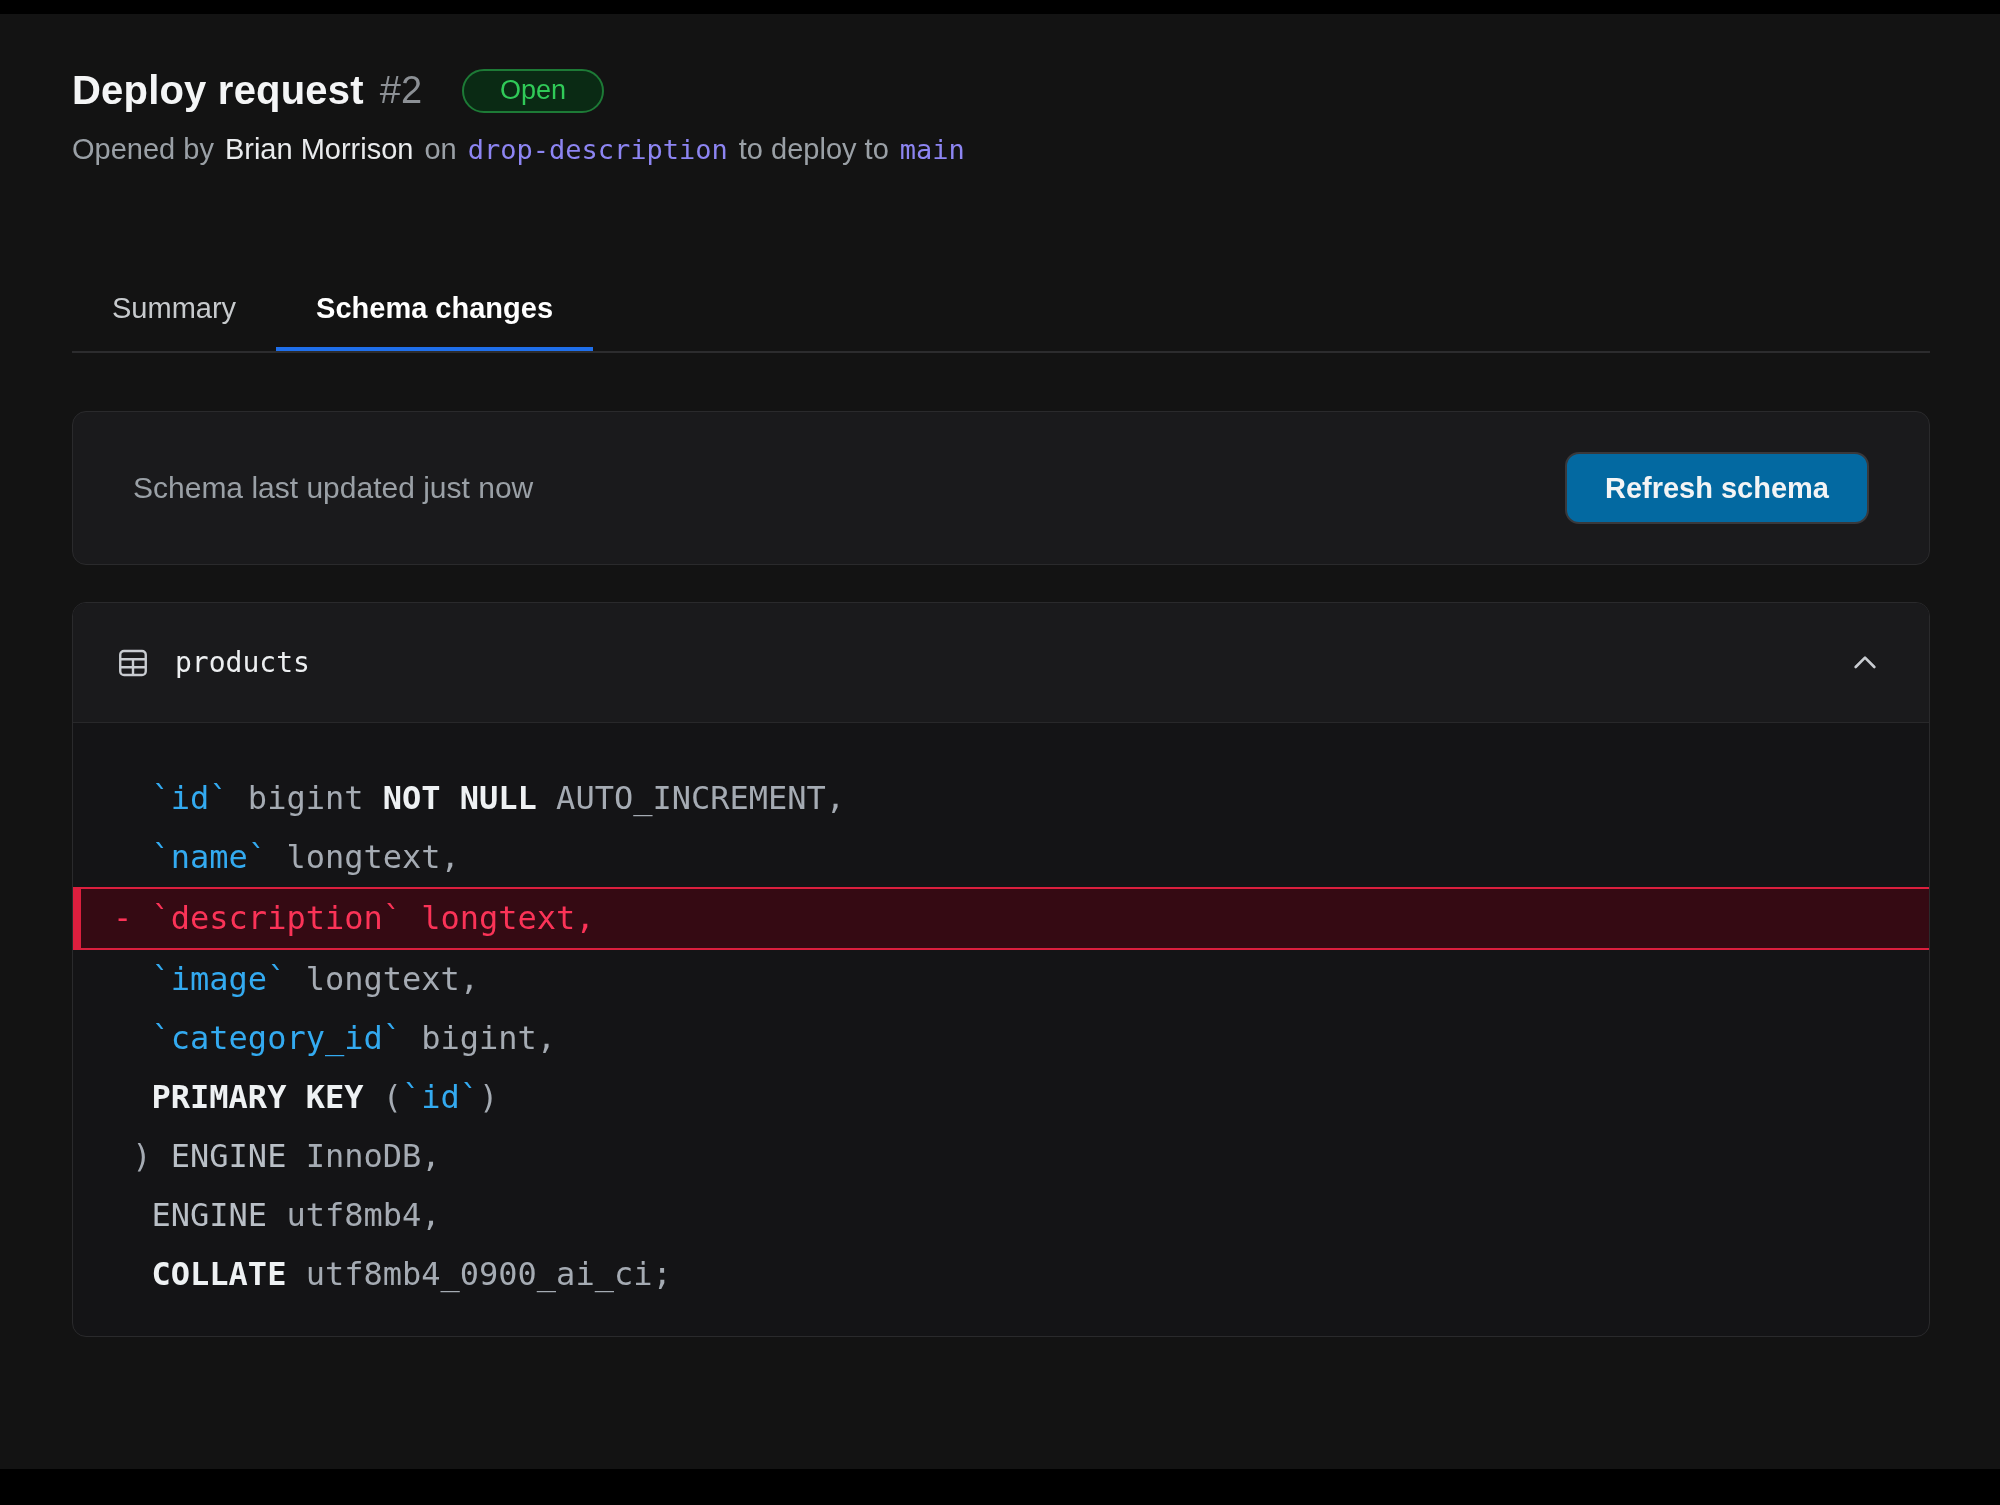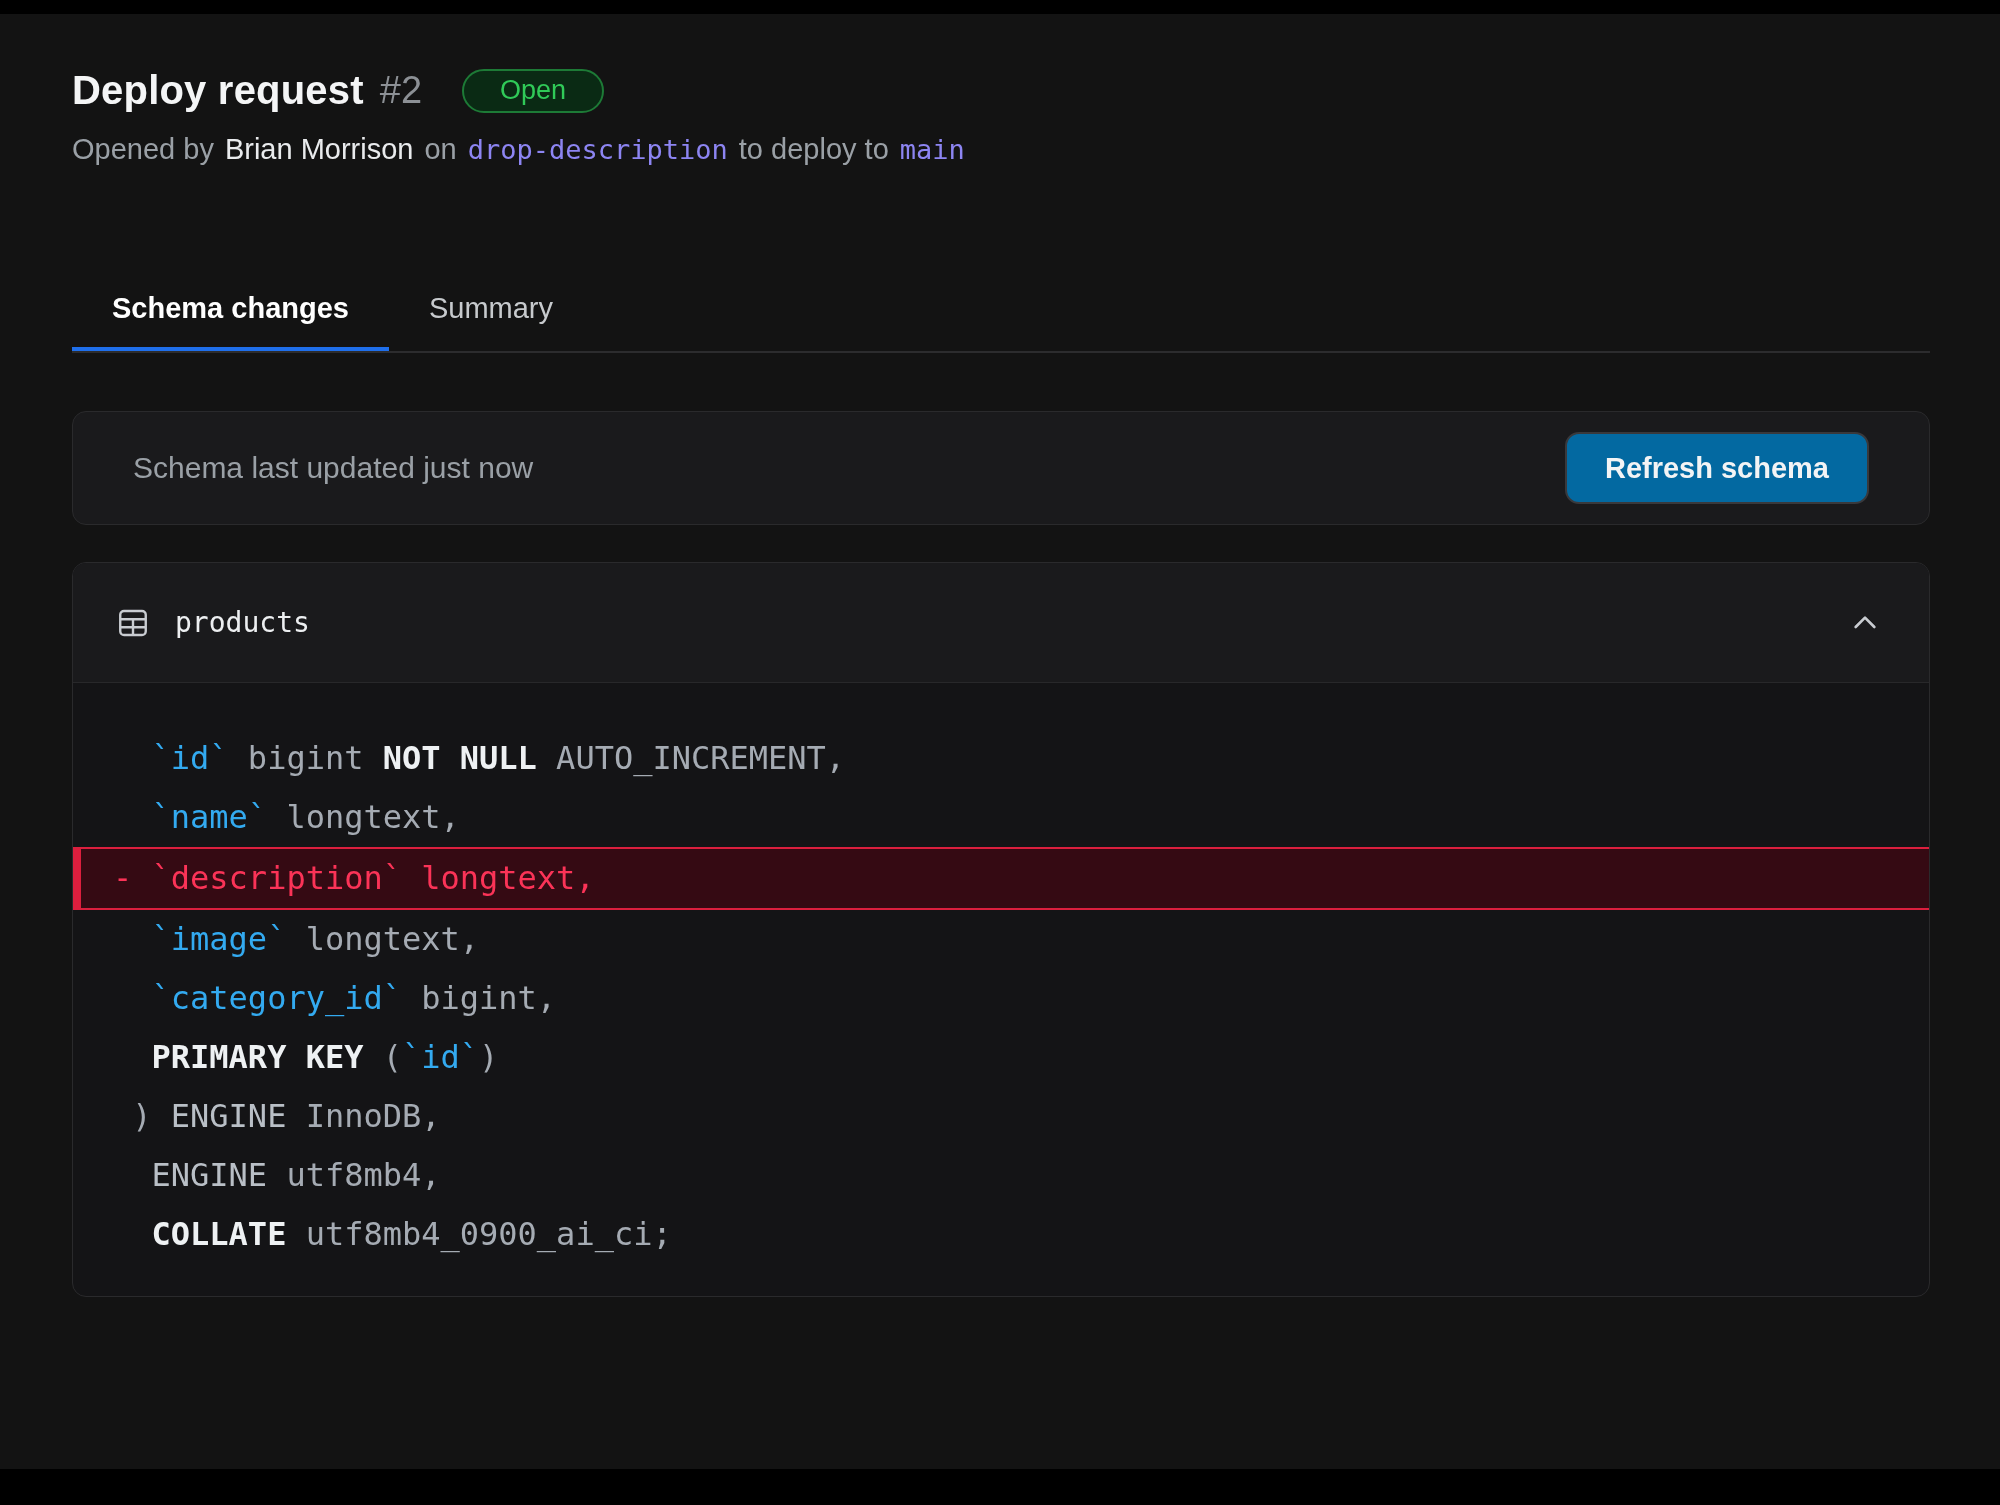--- a/index.html
+++ b/index.html
@@ -36,21 +36,21 @@
   .tab {
     padding:0 40px 26px 40px; font-size:29px; color:#c7cacd; cursor:pointer;
   }
   .tab.active {
     color:#ffffff; font-weight:700;
     box-shadow: inset 0 -4px 0 var(--tab-accent);
   }
 
   
   .schema-bar {
-    margin-top:58px; height:114px; border-radius:14px;
+    margin-top:58px; height:154px; border-radius:14px;
     background:#1a1a1c; border:1px solid #2a2a2c;
     display:flex; align-items:center; padding:0 60px;
   }
   .schema-status { font-size:30px; color:#9aa0a6; }
   .refresh-btn {
     margin-left:auto; height:72px; padding:0 38px;
     background:#0369a1; border:2px solid #39393c; border-radius:14px;
     color:#f3f4f5; font-size:29px; font-weight:700;
     font-family:"Liberation Sans", sans-serif; cursor:pointer;
     display:flex; align-items:center;
@@ -109,22 +109,22 @@
   <div class="subtitle">
     <span>Opened by</span>
     <span class="author">Brian Morrison</span>
     <span>on</span>
     <span class="branch">drop-description</span>
     <span>to deploy to</span>
     <span class="branch">main</span>
   </div>
 
   <div class="tabs">
+    <div class="tab">Summary</div>
     <div class="tab active">Schema changes</div>
-    <div class="tab">Summary</div>
   </div>
 
   <div class="schema-bar">
     <span class="schema-status">Schema last updated just now</span>
     <button class="refresh-btn">Refresh schema</button>
   </div>
 
   <div class="table-card">
     <div class="table-card-header">
       <svg class="table-icon" viewBox="0 0 24 24" fill="none" stroke="currentColor" stroke-width="1.6">

